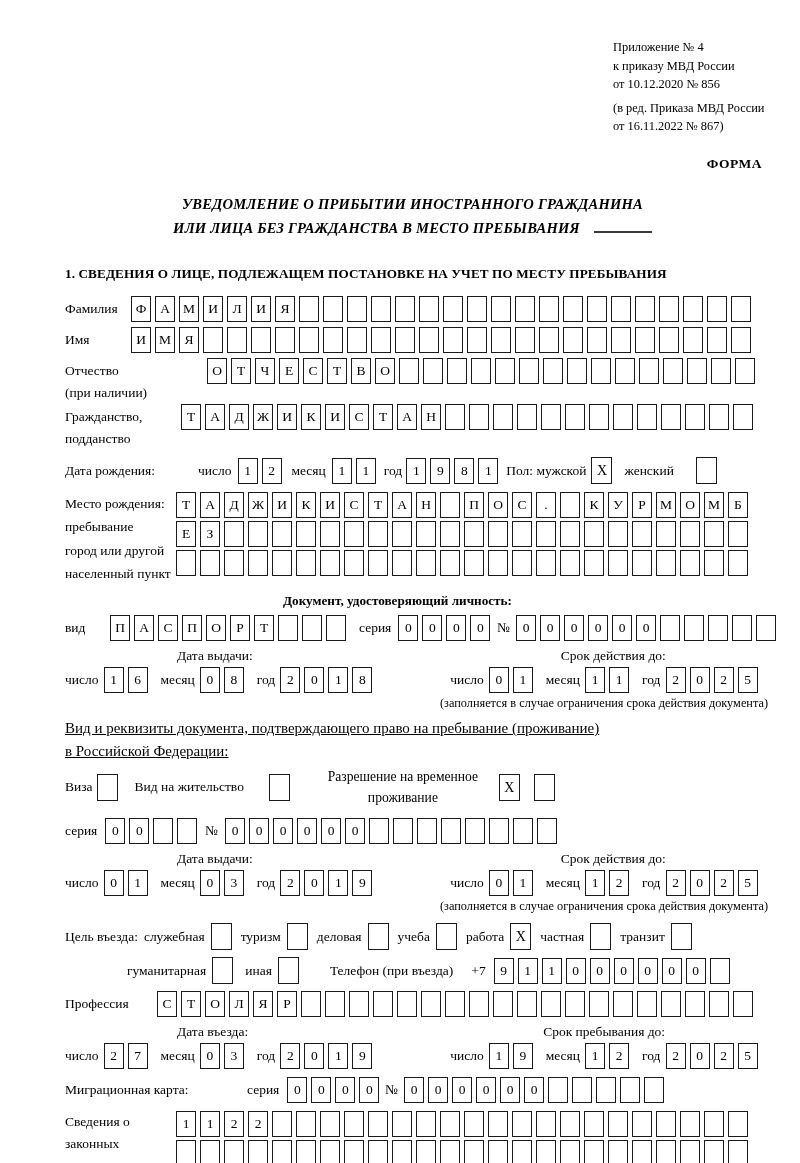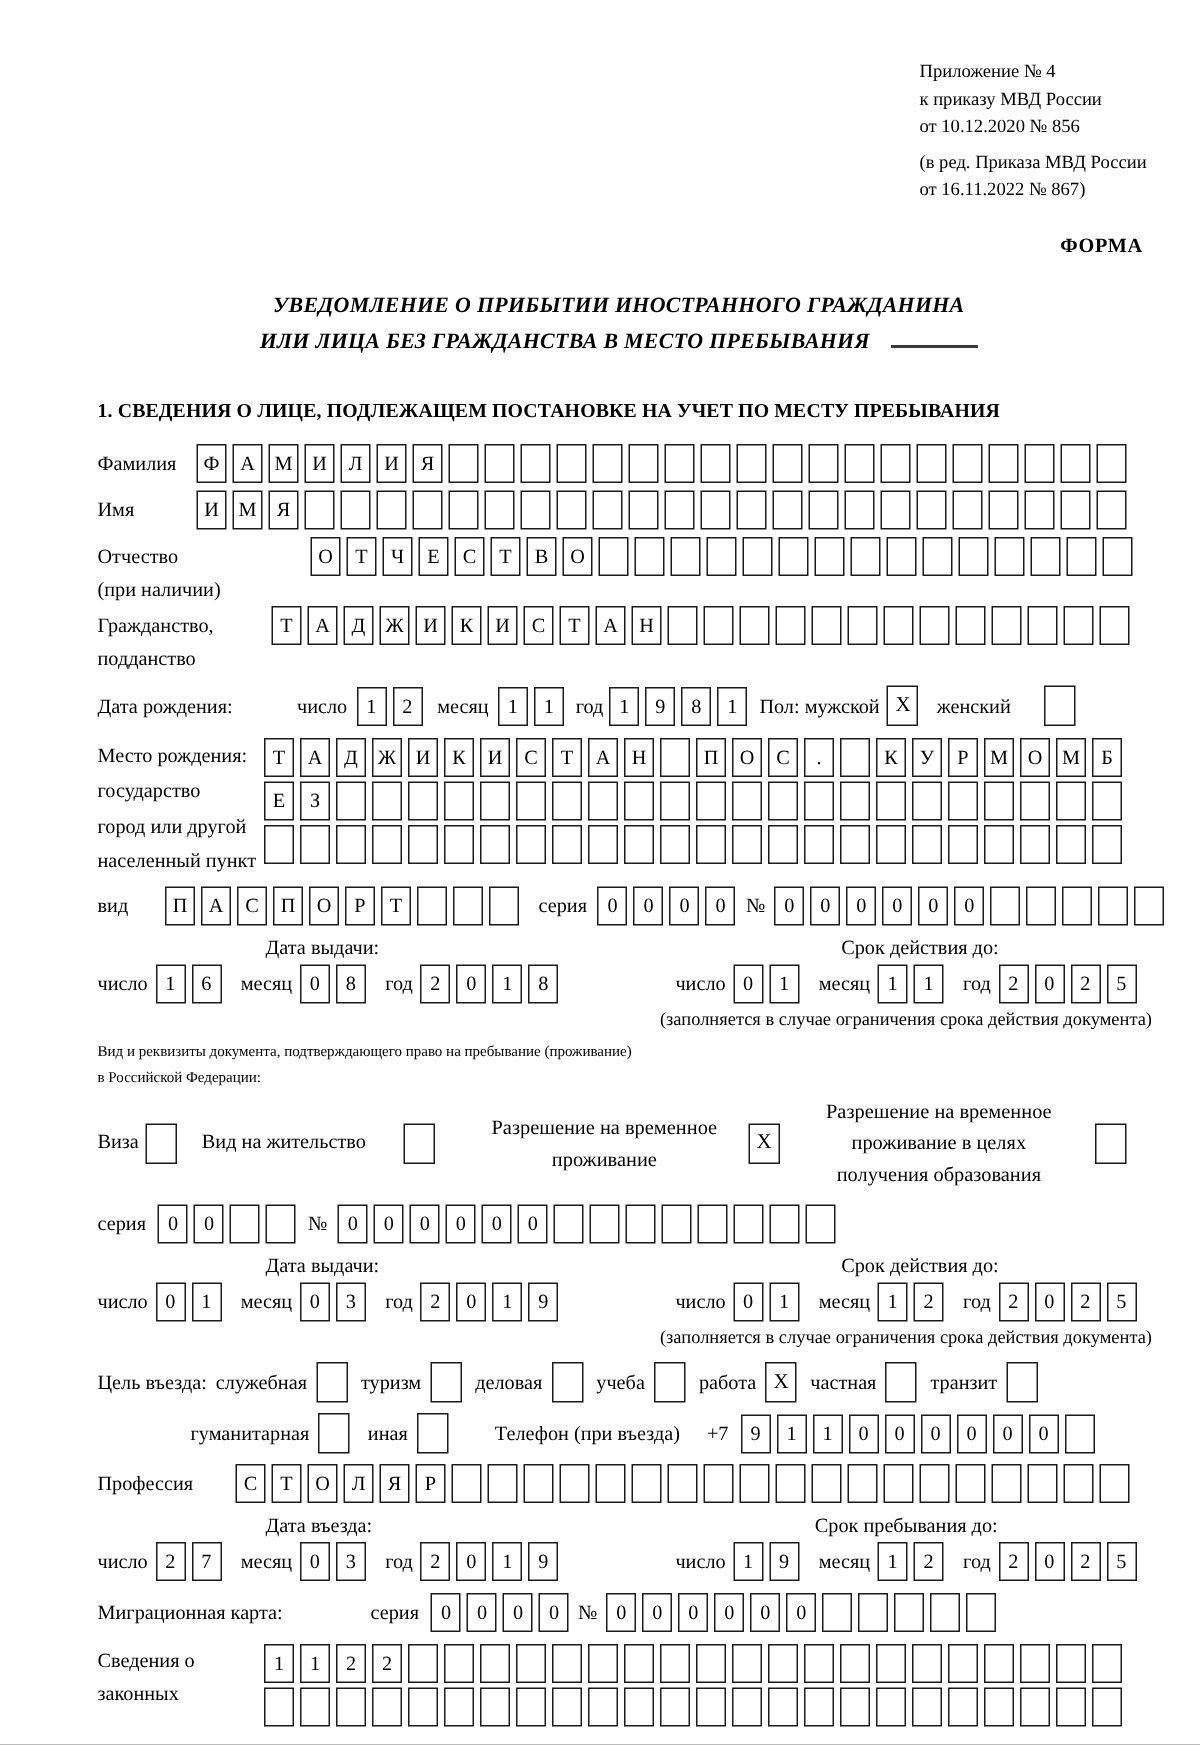--- a/index.html
+++ b/index.html
@@ -34,21 +34,21 @@
   .dhead { display:flex; font-size:13.5px; margin-top:7px; }
   .dhead .h1 { margin-left:112px; }
   .dhead .h2 { margin-left:308px; }
   .date-row { display:flex; align-items:center; margin-top:3px; }
   .dgroup { display:flex; align-items:center; }
   .dgroup .dlabel { margin-right:5px; }
   .dgroup .gap { width:9px; }
   .g2 { margin-left:74px; }
   .note { font-size:12.3px; margin-top:3px; }
   .note-right { text-align:right; margin-right:22px; }
-  .text-line { margin-top:9px; font-size:10px; }
+  .text-line { margin-top:9px; font-size:15px;text-decoration:underline; }
   .visa-row { display:flex; align-items:center; margin-top:6px; line-height:1.55; }
   .opt-label { text-align:center; font-size:13.6px; }
   .visa-row .cb { margin-top:1px; }
   .purpose-row { display:flex; align-items:center; margin-top:9px; flex-wrap:nowrap; }
   .purpose-row .flabel { margin-right:6px; }
   .purpose-row .cb { margin-right:9px; }
   .reps { display:flex; align-items:flex-start; margin-top:8px;font-family:Liberation Serif, serif; }
   .reps-label { width:111px; flex:none; line-height:1.62; font-size:13.5px; }
   .reps-rows .cells { margin-bottom:3px; }
 </style>
@@ -223,21 +223,21 @@
       </div>
     <span class="flabel" style="margin-left:4px">Пол: мужской</span>
     <span class="cb" style="margin-left:5px">X</span>
     <span class="flabel" style="margin-left:12px">женский</span>
     <span class="cb" style="margin-left:22px"></span>
   </div>
 
   <div class="reps" style="margin-top:8px">
     <div class="reps-label w139" style="line-height:1.72">
       <div>Место рождения:</div>
-      <div>государство</div>
+      <div>пребывание</div>
       <div>город или другой</div>
       <div>населенный пункт</div>
     </div>
     <div class="reps-rows">
       <div class="cells">
           <span class="cell">Т</span>
           <span class="cell">А</span>
           <span class="cell">Д</span>
           <span class="cell">Ж</span>
           <span class="cell">И</span>
@@ -309,20 +309,21 @@
           <span class="cell"></span>
           <span class="cell"></span>
           <span class="cell"></span>
           <span class="cell"></span>
           <span class="cell"></span>
           <span class="cell"></span>
         </div>
     </div>
   </div>
 
+  <div class="doc-head">Документ, удостоверяющий личность:</div>
   <div class="frow" style="margin-top:6px">
     <div class="flabel" style="width:45px">вид</div>
     <div class="cells">
         <span class="cell">П</span>
         <span class="cell">А</span>
         <span class="cell">С</span>
         <span class="cell">П</span>
         <span class="cell">О</span>
         <span class="cell">Р</span>
         <span class="cell">Т</span>
@@ -406,21 +407,20 @@
   <div class="text-line">Вид и реквизиты документа, подтверждающего право на пребывание (проживание)</div>
   <div class="text-line" style="margin-top:6px">в Российской Федерации:</div>
 
   <div class="visa-row">
     <span class="flabel">Виза</span>
     <span class="cb" style="margin-left:4px"></span>
     <span class="flabel" style="margin-left:17px">Вид на жительство</span>
     <span class="cb" style="margin-left:25px"></span>
     <div class="opt-label" style="width:192px; margin-left:17px">Разрешение на временное проживание</div>
     <span class="cb">X</span>
-    <div class="opt-label" style="width:180px; margin-left:16px">Разрешение на временное проживание в целях получения образования</div>
     <span class="cb" style="margin-left:14px"></span>
   </div>
 
   <div class="frow" style="margin-top:10px">
     <span class="flabel" style="margin-right:8px">серия</span>
     <div class="cells">
         <span class="cell">0</span>
         <span class="cell">0</span>
         <span class="cell"></span>
         <span class="cell"></span>

